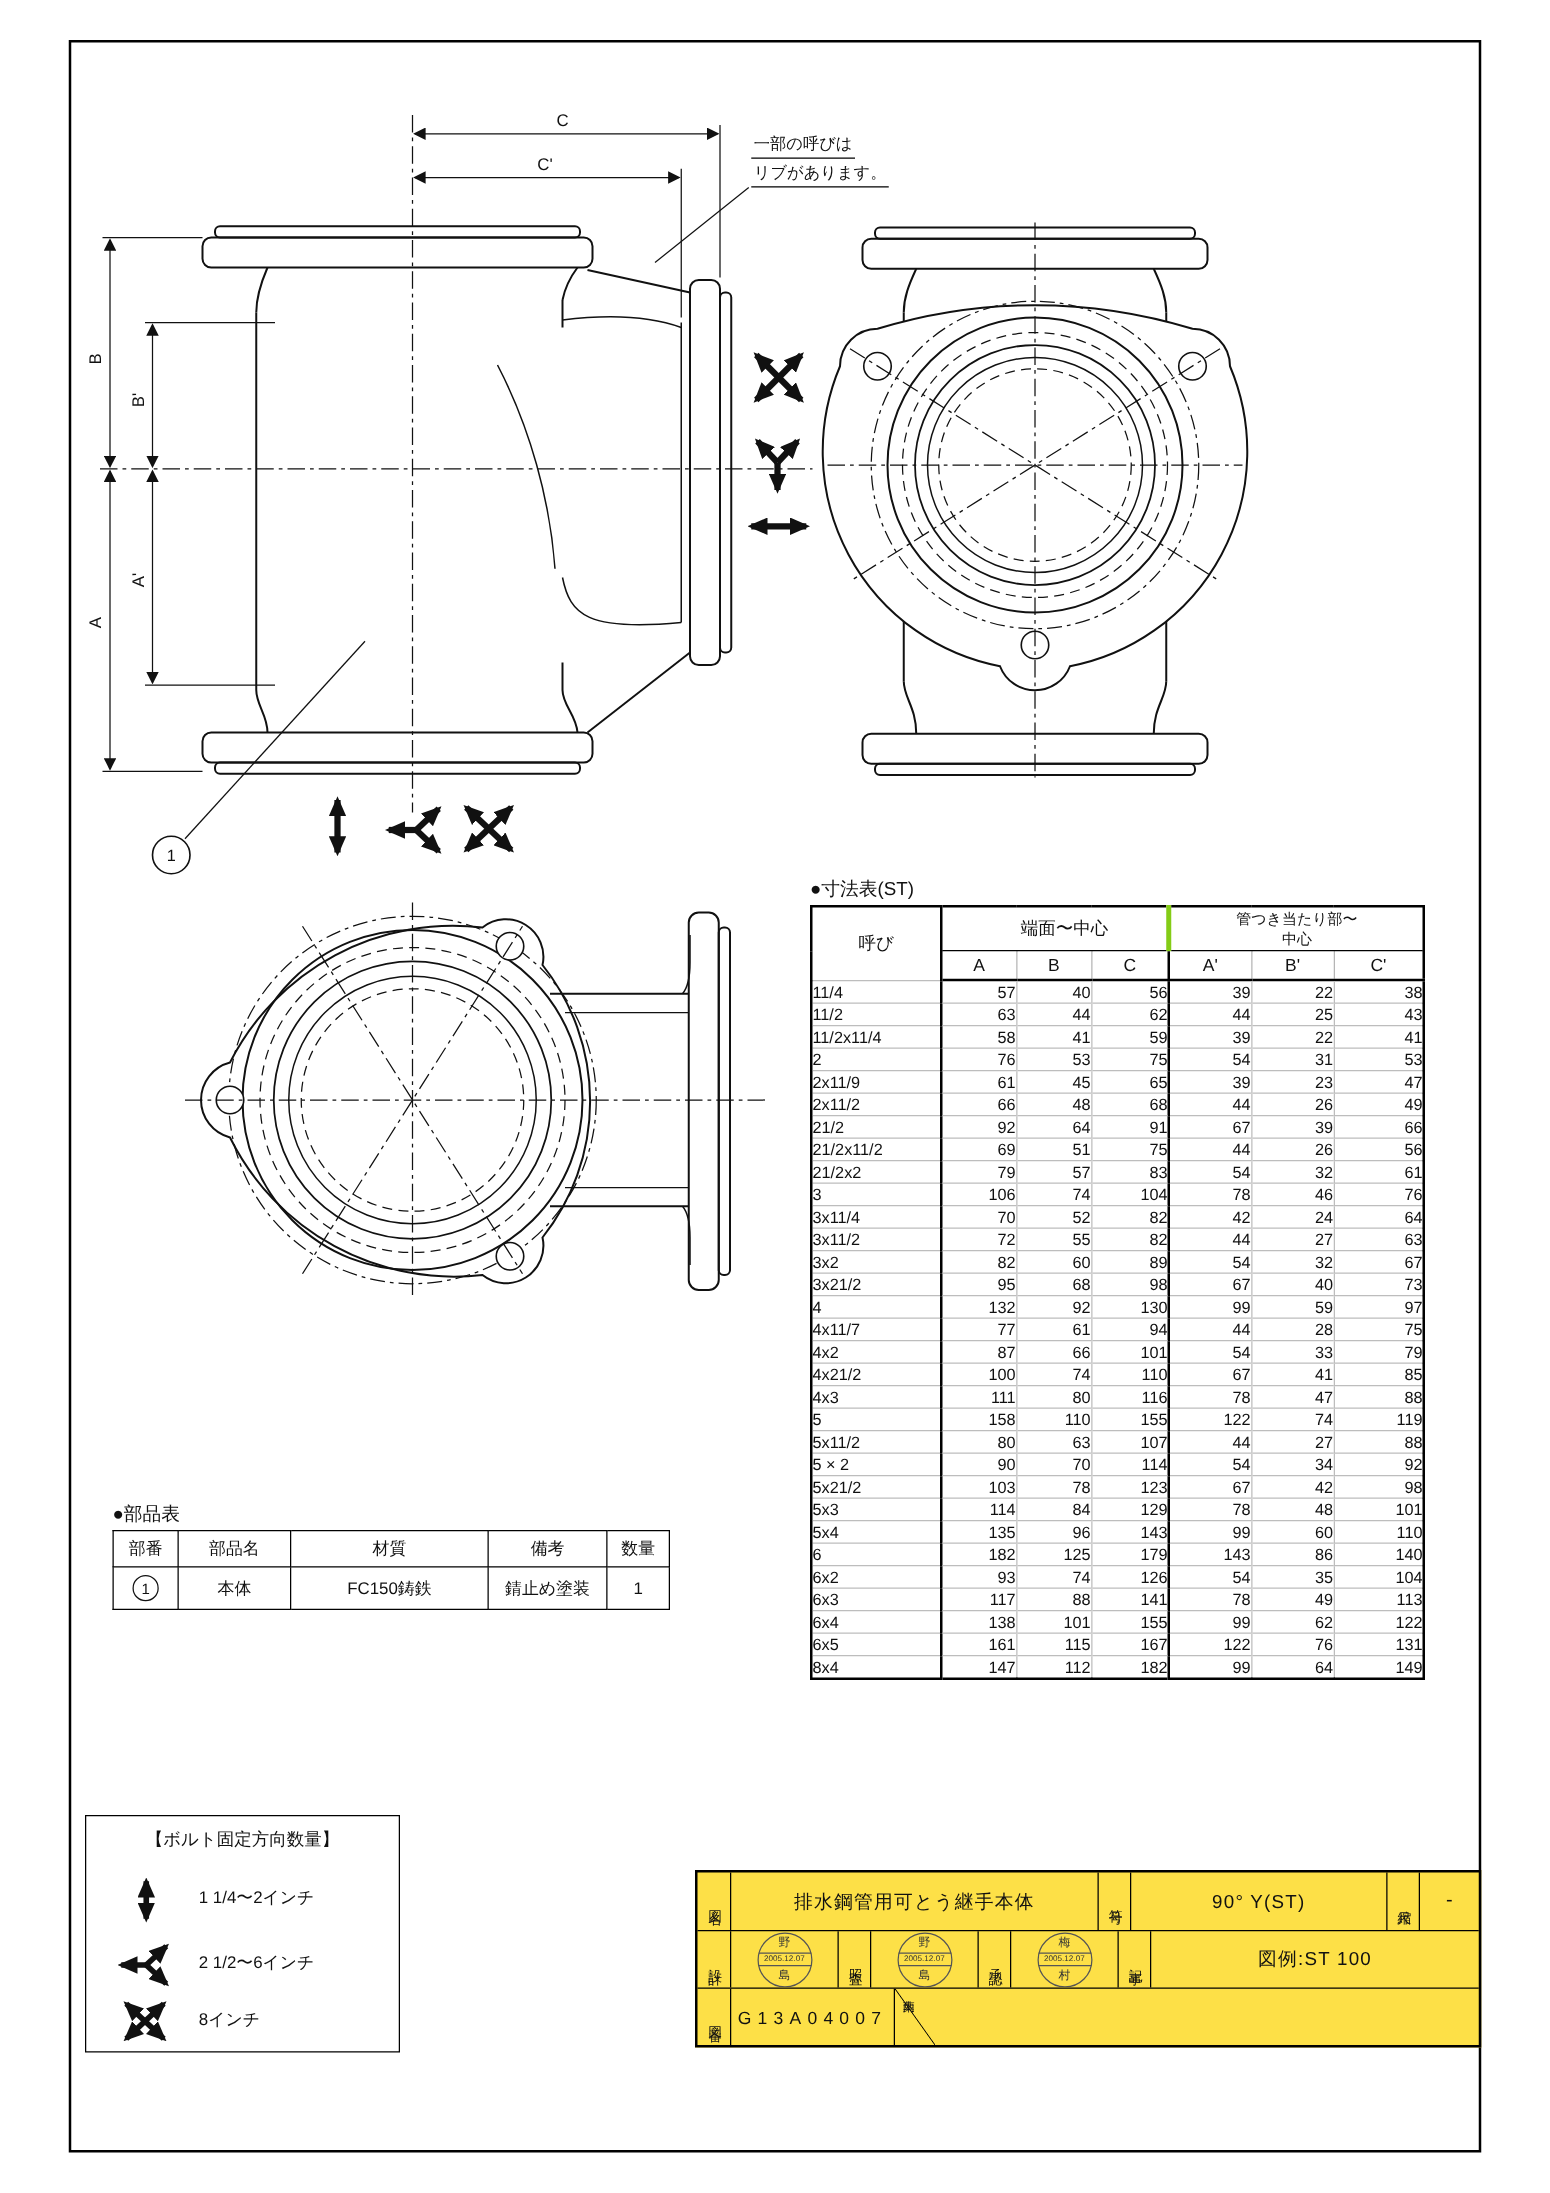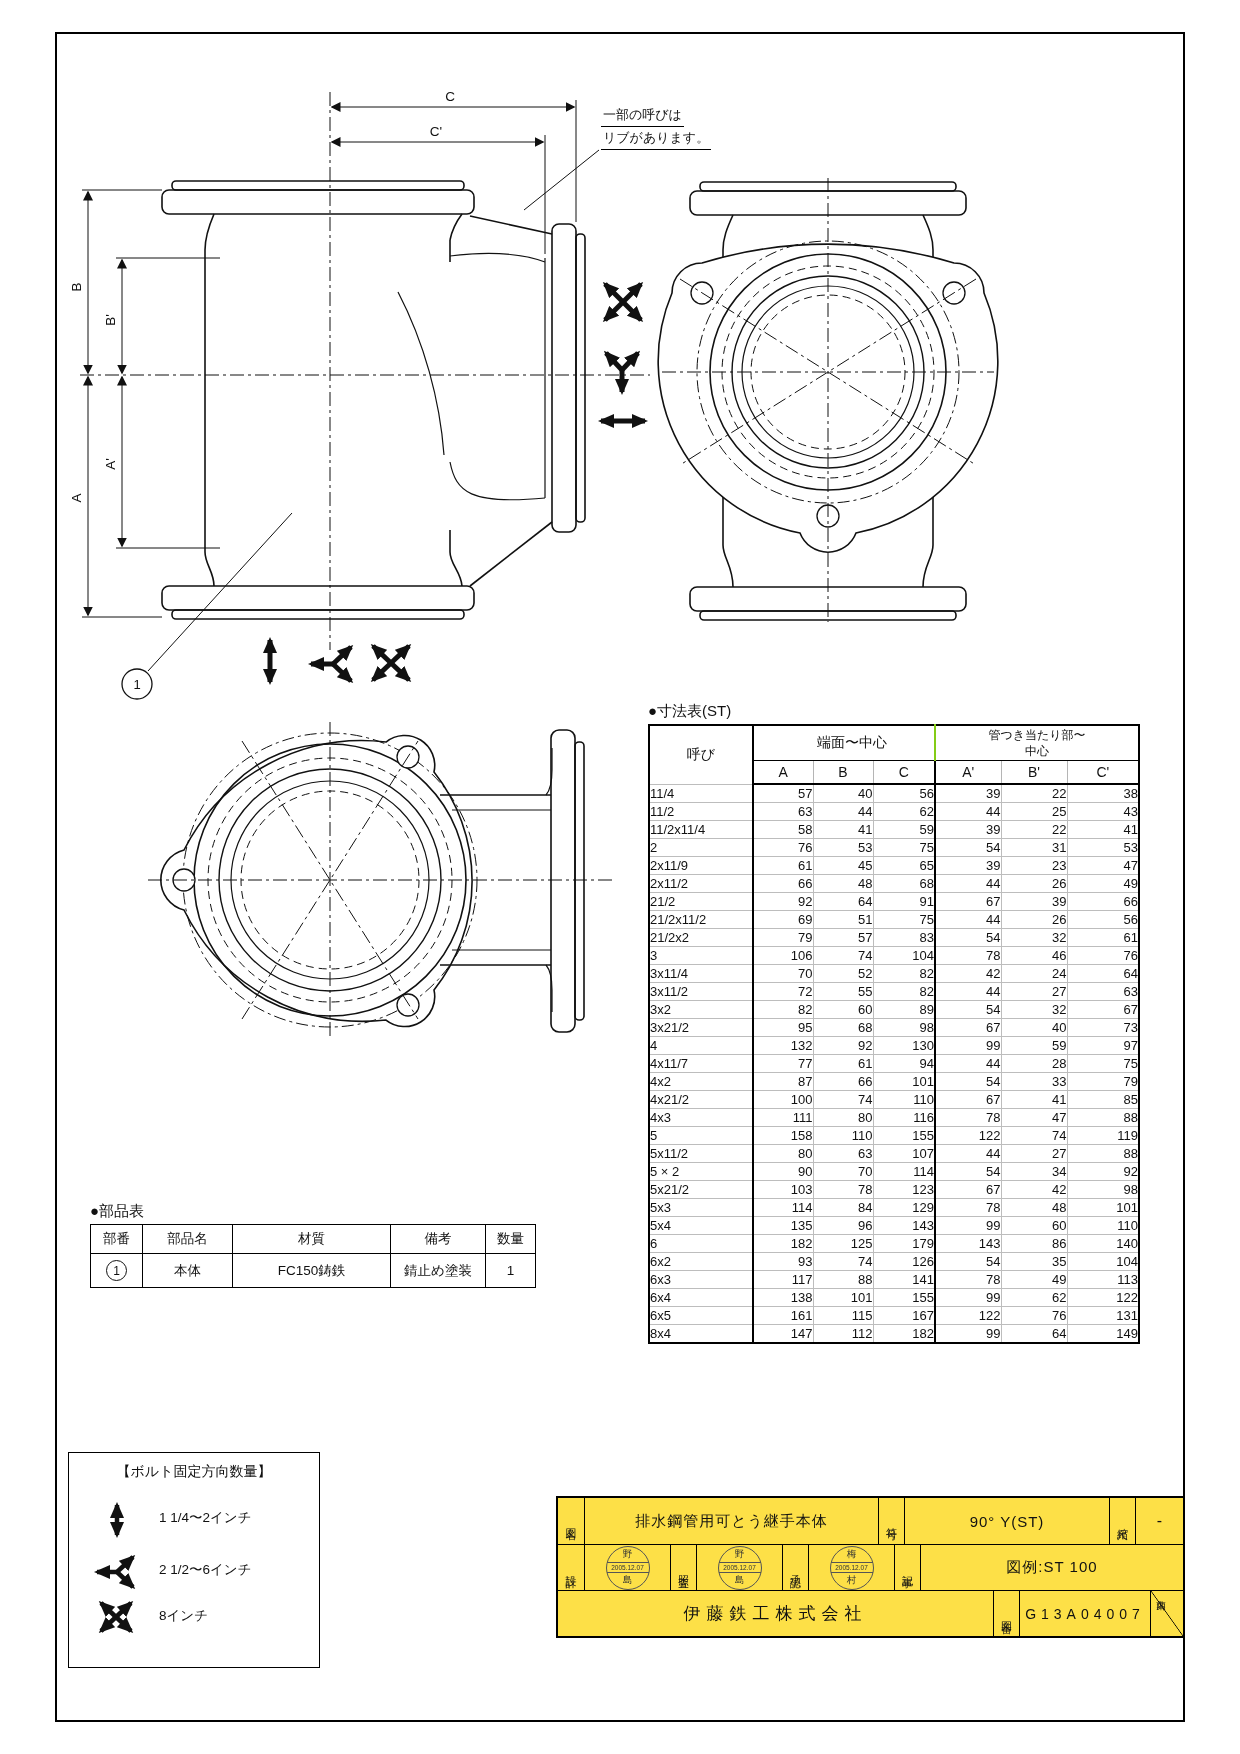--- a/index.html
+++ b/index.html
@@ -10,39 +10,39 @@
   .canvas{left:0;top:0;}
   
   .note{left:601px;top:104px;font-size:13px;line-height:21px;}
   .note div{border-bottom:1px solid #000;display:inline-block;padding:0 2px 1px 2px;}
   
   .dim-title{left:648px;top:702px;font-size:15px;}
   .dimtbl{left:648px;top:724px;border-collapse:collapse;table-layout:fixed;width:490px;font-size:13px;border:2px solid #000;}
   .dimtbl th,.dimtbl td{padding:0;white-space:nowrap;overflow:hidden;font-weight:normal;}
   .hname{width:104px;border-right:2px solid #000;font-size:14px;}
   .hgroup{border-bottom:1.5px solid #000;font-size:14px;height:34px;border-right:1px solid #888;}
-  .hgroup.g1{border-right:2px solid #84cc16;padding-left:16px;}
+  .hgroup.g1{border-right:4px solid #84cc16;padding-left:16px;}
   .hgroup2 div{line-height:16px;font-size:12px;}
   .hcol{height:22px;font-size:14px;border-right:1px solid #b5b5b5;border-bottom:2px solid #000;text-align:center;}
   .hcol.gsep{border-right:2px solid #000;}
   .hcol.last{border-right:none;}
   .drow td{height:17px;line-height:17px;border-top:1px solid #bdbdbd;}
   .dname{text-align:left;padding-left:5px;border-right:2px solid #000;}
   .dval{text-align:right;padding-right:9px;border-right:1px solid #bdbdbd;}
   .dval.gsep{border-right:2px solid #000;}
   .dval.last{border-right:none;}
   
   .parts-title{left:90px;top:1202px;font-size:15px;}
   .ptbl{left:90px;top:1224px;border-collapse:collapse;table-layout:fixed;border:1.5px solid #000;font-size:13.5px;}
   .ptbl th,.ptbl td{border:1px solid #000;text-align:center;font-weight:normal;padding:0;}
   .ptbl th{height:28px;text-align:center;}
   .ptbl td{height:33px;}
   .circ-no{display:inline-flex;width:19px;height:19px;border:1px solid #111;border-radius:50%;align-items:center;justify-content:center;font-size:12px;}
   
-  .legend{left:68px;top:1452px;width:252px;height:216px;border:1.5px solid #000;box-sizing:border-box;}
+  .legend{left:68px;top:1452px;width:252px;height:190px;border:1.5px solid #000;box-sizing:border-box;}
   .legend-title{left:0;right:0;top:10px;text-align:center;font-size:14px;}
   .legend-item-label{font-size:13.5px;}
   
   .tblock{left:556px;top:1496px;width:629px;border:2px solid #000;box-sizing:border-box;background:#fde047;}
   .tb-row{display:flex;height:46px;box-sizing:border-box;}
   .tb-row + .tb-row{border-top:1px solid #000;}
   .tb-cell{box-sizing:border-box;display:flex;align-items:center;justify-content:center;overflow:hidden;}
   .tb-cell + .tb-cell{border-left:1px solid #000;}
   .vlab{writing-mode:vertical-rl;text-orientation:upright;font-size:11px;letter-spacing:2px;line-height:1.1;}
   .w26{width:26px;} .w294{width:294px;} .w205{width:205px;} .w48{width:48px;}
@@ -660,20 +660,19 @@
       <div class="stamp">
         <div class="s-top">梅</div>
         <div class="s-date">2005.12.07</div>
         <div class="s-bot">村</div>
       </div>
     </div>
     <div class="tb-cell vlab w26">記事</div>
     <div class="tb-cell val w263 fs15">図例:ST 100</div>
   </div>
   <div class="tb-row">
-    <div class="tb-cell company w435">伊藤鉄工株式会社</div>
     <div class="tb-cell vlab w26">図番</div>
     <div class="tb-cell dno w131">G13A04007</div>
     <div class="tb-cell w33 sheet-cell">
       <span class="vlab-s">葉内</span>
     </div>
   </div>
 </div>
 
 </body></html>

